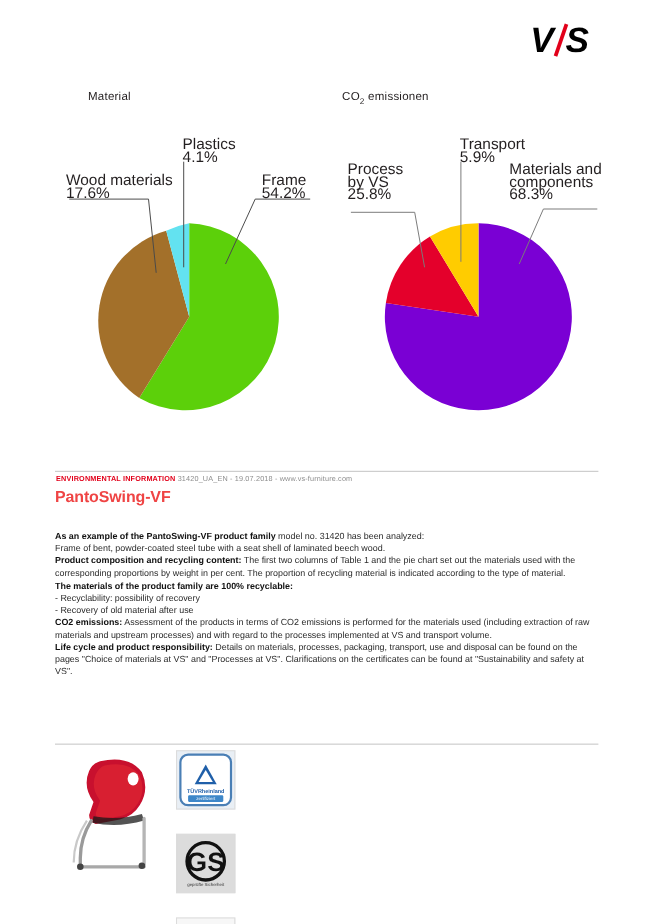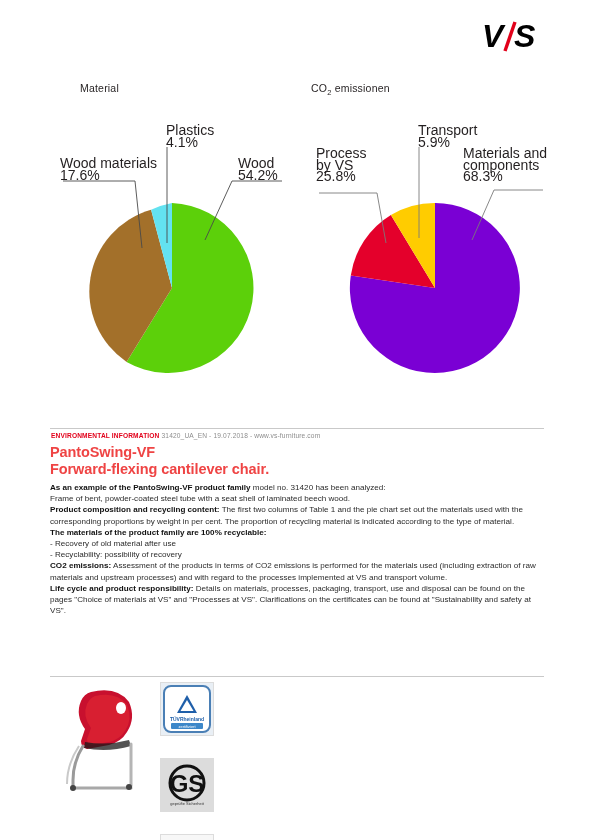--- a/index.html
+++ b/index.html
@@ -91,21 +91,21 @@
 
     <div class="lbl" style="left:60px;top:158px;">
       <span>Wood materials</span><br>
       <span>17.6%</span>
     </div>
     <div class="lbl" style="left:166px;top:125px;">
       <span>Plastics</span><br>
       <span>4.1%</span>
     </div>
     <div class="lbl" style="left:238px;top:158px;">
-      <span>Wood</span><br>
+      <span>Frame</span><br>
       <span>54.2%</span>
     </div>
   </div>
 
   <div class="pie-wrap" style="left:294px;top:0;width:300px;height:400px;">
     <svg width="300" height="400" viewBox="0 0 300 400">
 
       <path fill="#7a00d4" d="M 141 288 L 141 203 A 85 85 0 1 1 56.8 275.4 Z"></path>
 
       <path fill="#e4002b" d="M 141 288 L 56.8 275.4 A 85 85 0 0 1 96.9 215.0 Z"></path>
@@ -134,29 +134,28 @@
   </div>
 
   <div class="rule" style="top:428px;"></div>
 
   <div class="env-line">
     <span class="env-strong">ENVIRONMENTAL INFORMATION</span>
     <span class="env-meta">31420_UA_EN - 19.07.2018 - www.vs-furniture.com</span>
   </div>
 
   <div class="doc-title" id="doc-title-1">PantoSwing-VF</div>
-  <div class="doc-title" id="doc-title-2">Forward-flexing cantilever chair.</div>
 
   <div class="body-txt" id="body-text">
       <p><b>As an example of the PantoSwing-VF product family</b> model no. 31420 has been analyzed:</p>
       <p>Frame of bent, powder-coated steel tube with a seat shell of laminated beech wood.</p>
       <p><b>Product composition and recycling content:</b> The first two columns of Table 1 and the pie chart set out the materials used with the corresponding proportions by weight in per cent. The proportion of recycling material is indicated according to the type of material.</p>
       <p><b>The materials of the product family are 100% recyclable:</b></p>
+      <p>- Recyclability: possibility of recovery</p>
       <p>- Recovery of old material after use</p>
-      <p>- Recyclability: possibility of recovery</p>
       <p><b>CO2 emissions:</b> Assessment of the products in terms of CO2 emissions is performed for the materials used (including extraction of raw materials and upstream processes) and with regard to the processes implemented at VS and transport volume.</p>
       <p><b>Life cycle and product responsibility:</b> Details on materials, processes, packaging, transport, use and disposal can be found on the pages "Choice of materials at VS" and "Processes at VS". Clarifications on the certificates can be found at "Sustainability and safety at VS".</p>
     </div>
 
   <div class="rule" style="top:676px;"></div>
 
   <div class="footer">
 
     <div class="chair">
       <svg viewBox="0 0 100 110" width="100" height="110">

